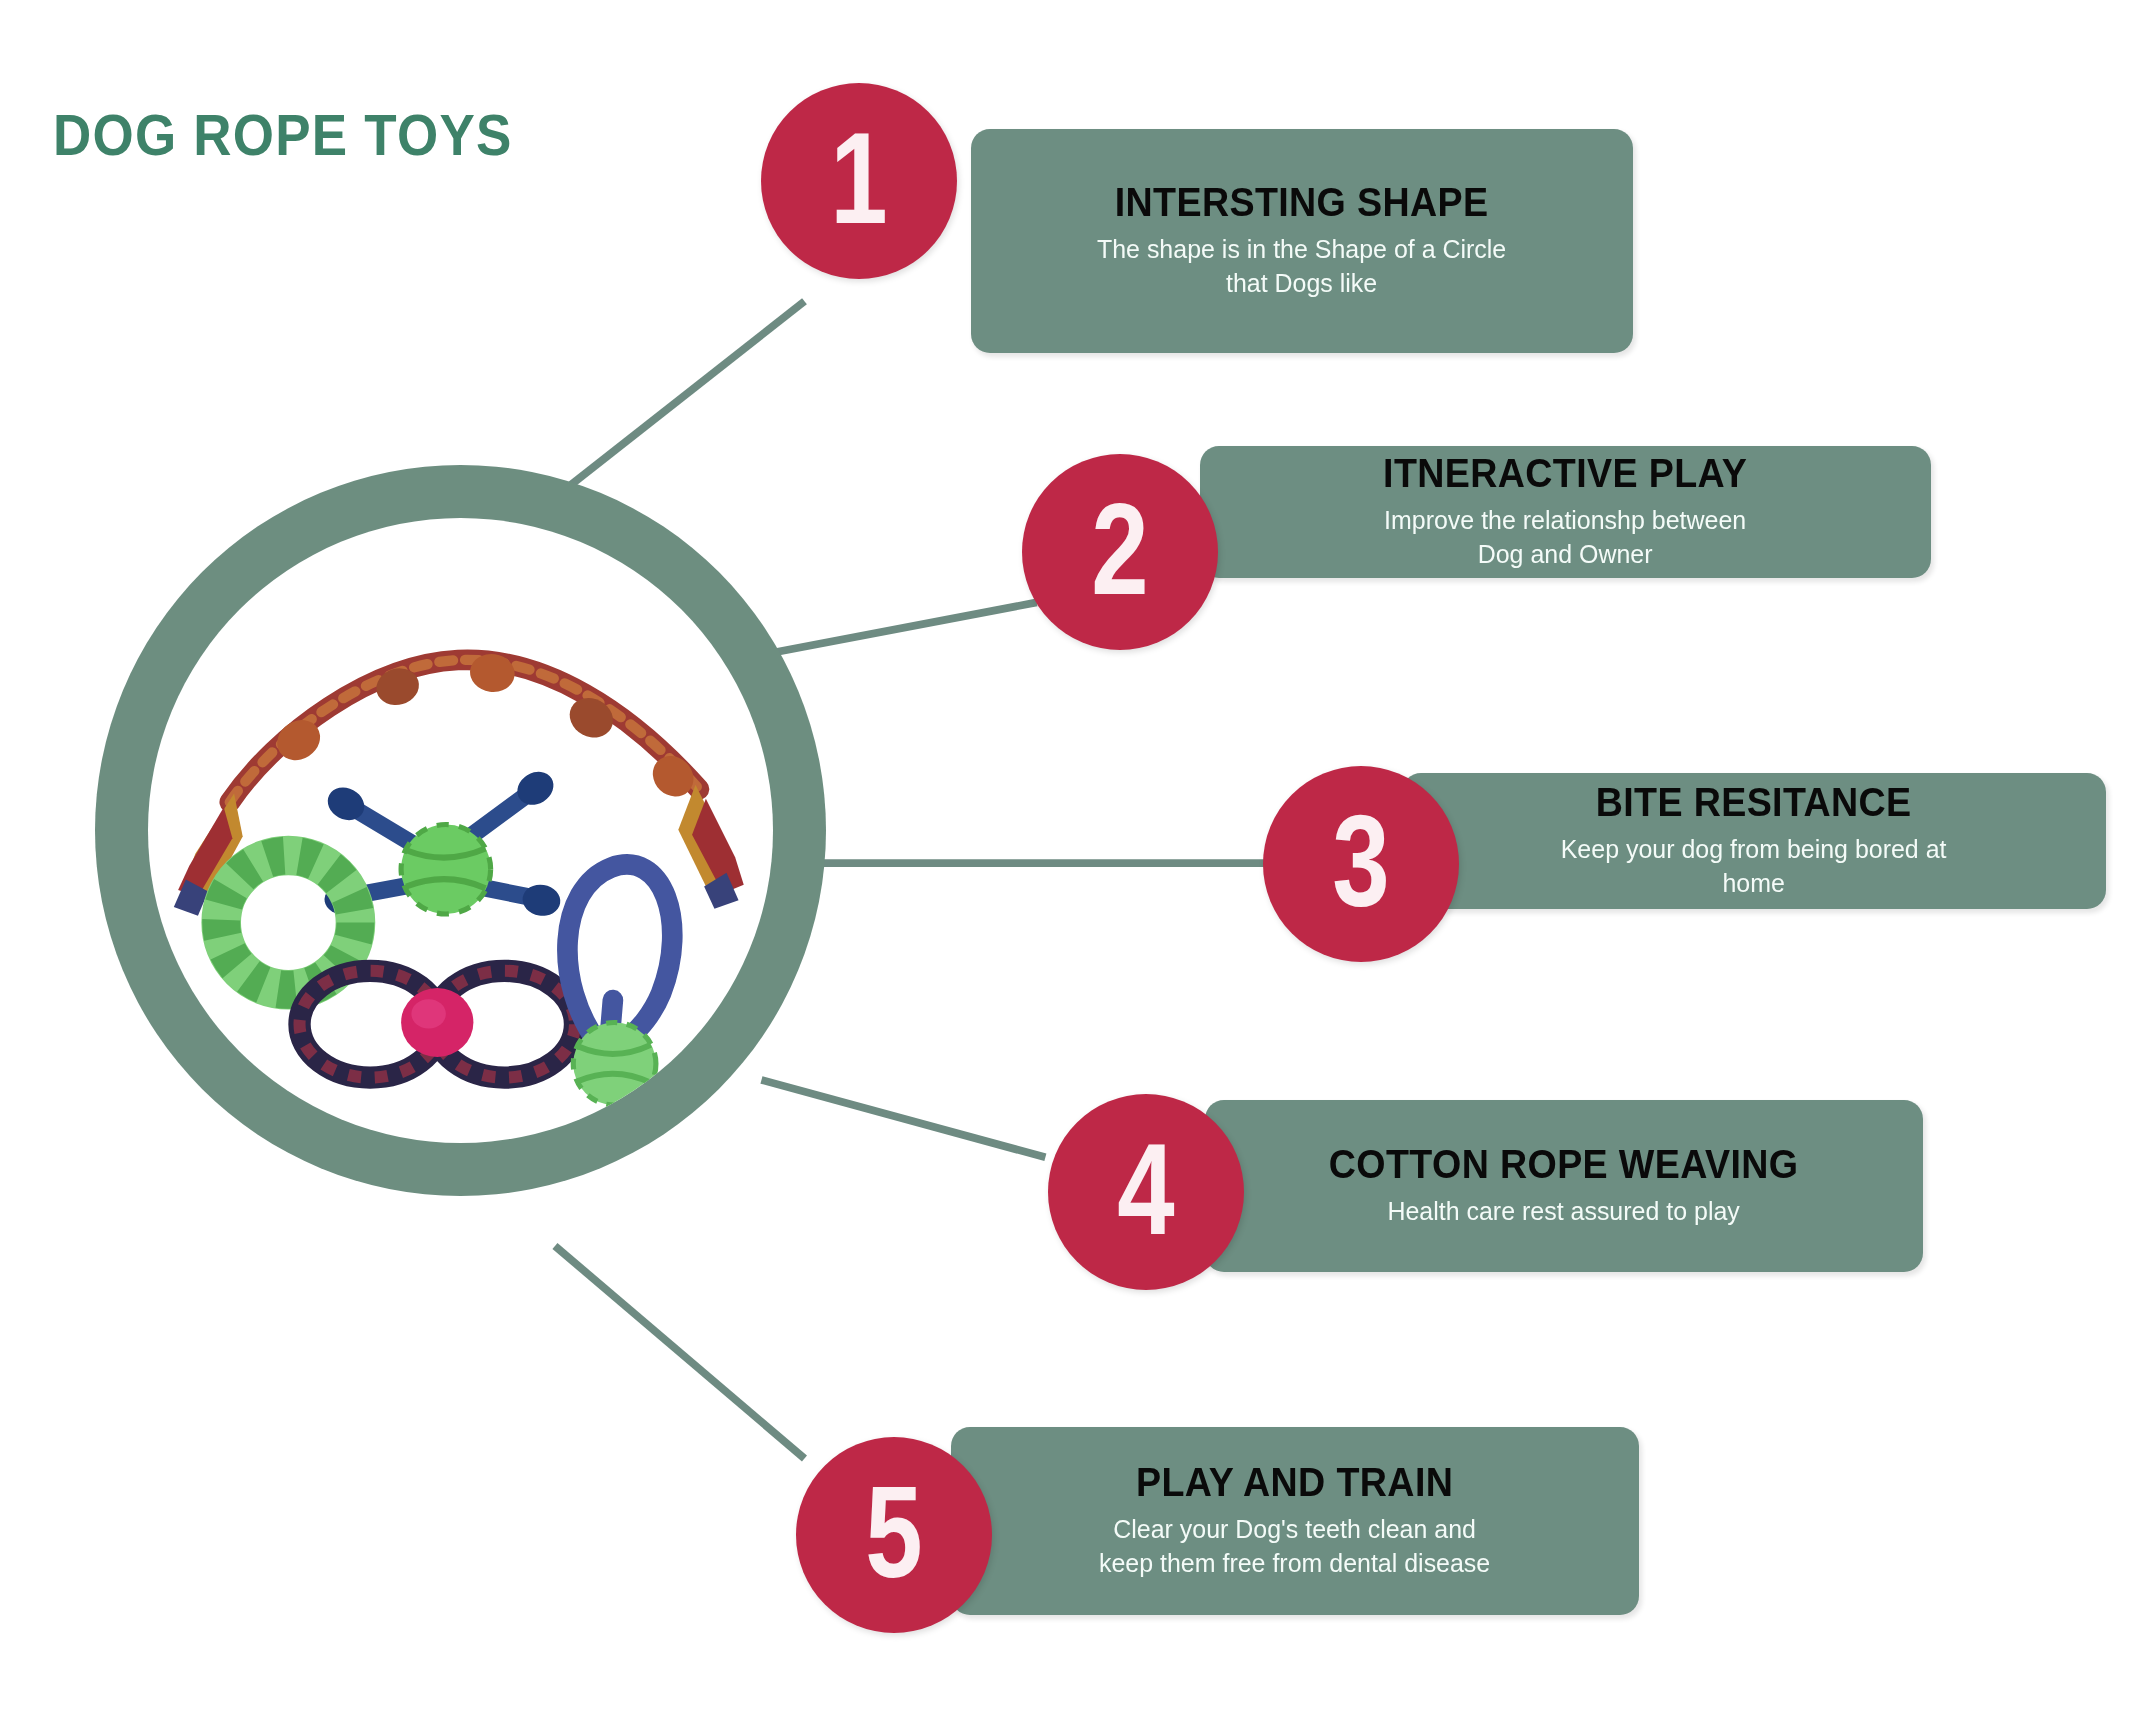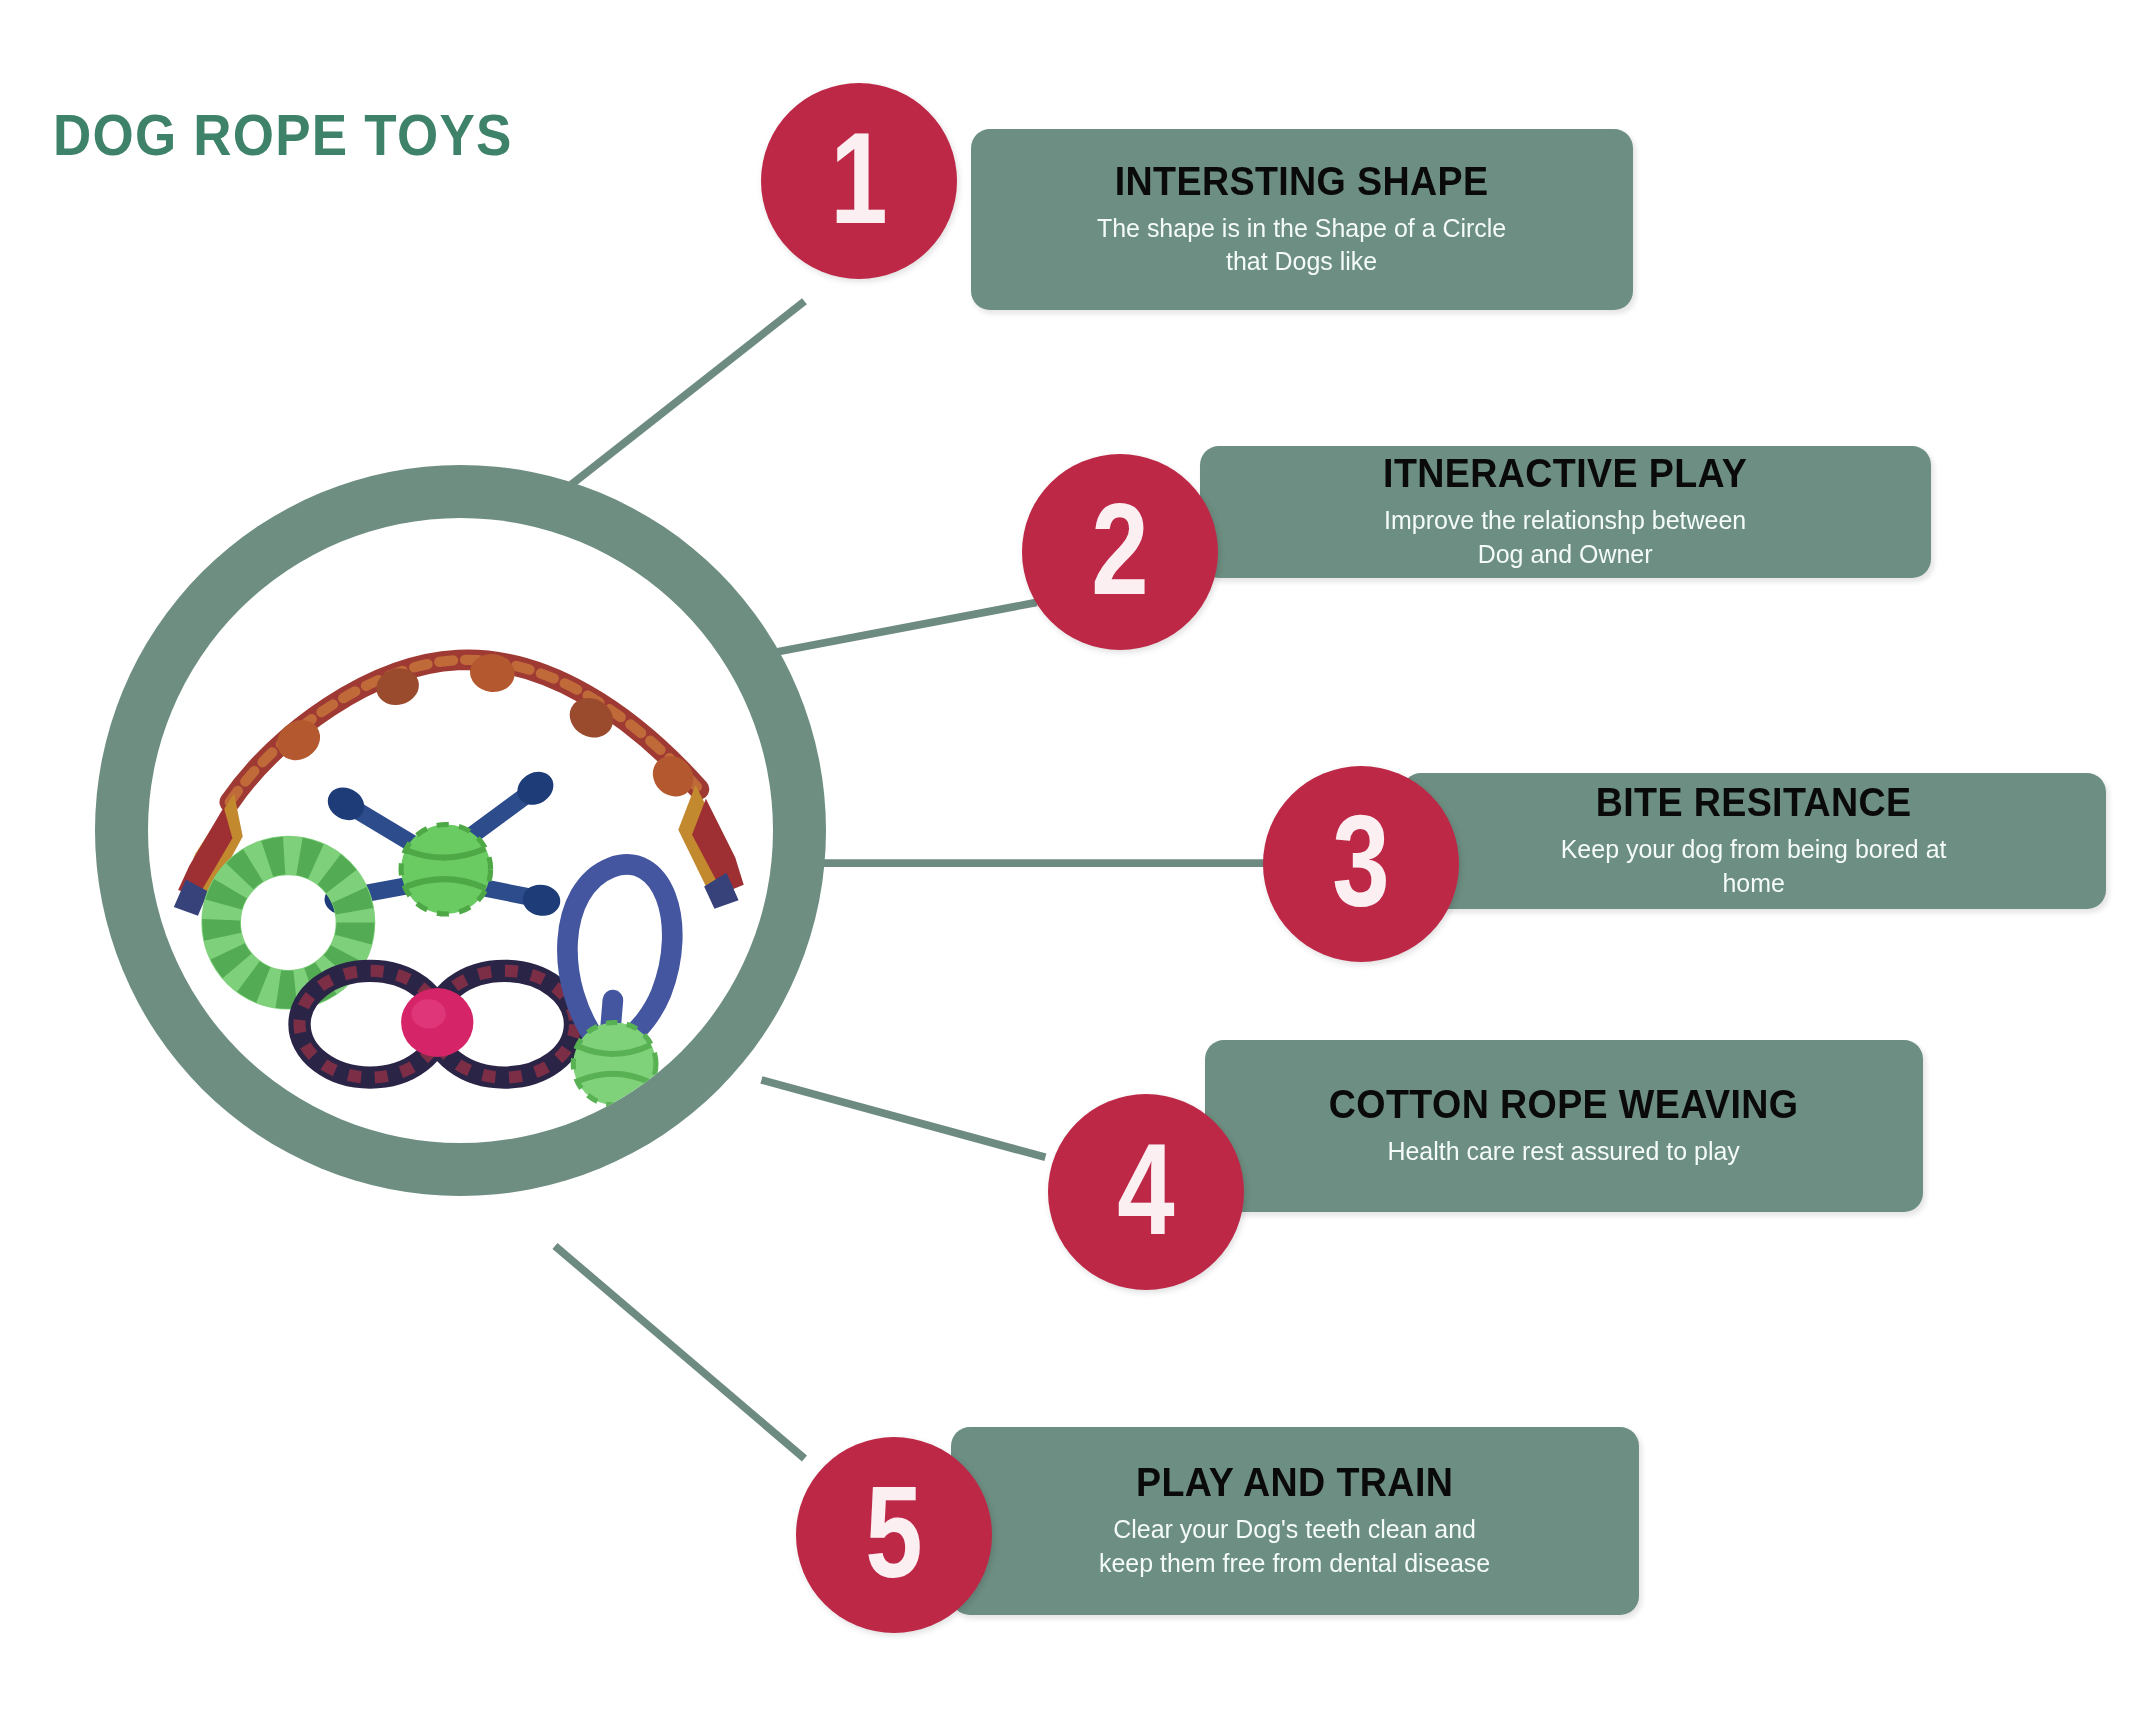--- a/index.html
+++ b/index.html
@@ -175,21 +175,21 @@
           <circle cx="542" cy="634" r="48" fill="#7FD17A"></circle>
           <circle cx="542" cy="634" r="48" fill="none" stroke="#58B254" stroke-width="6" stroke-dasharray="13 11"></circle>
           <path d="M500 614 Q542 632 584 612" stroke="#58B254" stroke-width="7" fill="none"></path>
           <path d="M500 654 Q542 636 584 656" stroke="#58B254" stroke-width="7" fill="none"></path>
         </g>
       </svg>
     </div>
   </div>
 
   <div class="row">
-    <div class="box" style="left:971px;top:129px;width:662px;height:181px;">
+    <div class="box" style="left:971px;top:129px;width:662px;height:224px;">
       <div class="box-inner">
         <div class="heading">INTERSTING SHAPE</div>
         <div class="subtext">The shape is in the Shape of a Circle</div>
         <div class="subtext">that Dogs like</div>
       </div>
     </div>
     <div class="badge" style="left:761px;top:83px;">
       <div class="badge-num">1</div>
     </div>
   </div>
@@ -214,21 +214,21 @@
         <div class="subtext">Keep your dog from being bored at</div>
         <div class="subtext">home</div>
       </div>
     </div>
     <div class="badge" style="left:1263px;top:766px;">
       <div class="badge-num">3</div>
     </div>
   </div>
 
   <div class="row">
-    <div class="box" style="left:1205px;top:1040px;width:718px;height:172px;">
+    <div class="box" style="left:1205px;top:1100px;width:718px;height:172px;">
       <div class="box-inner">
         <div class="heading">COTTON ROPE WEAVING</div>
         <div class="subtext">Health care rest assured to play</div>
       </div>
     </div>
     <div class="badge" style="left:1048px;top:1094px;">
       <div class="badge-num">4</div>
     </div>
   </div>
 

